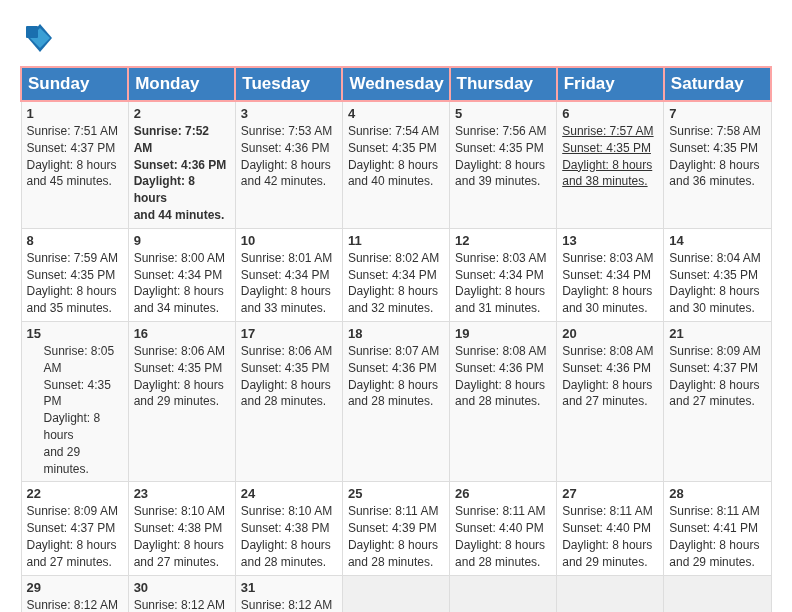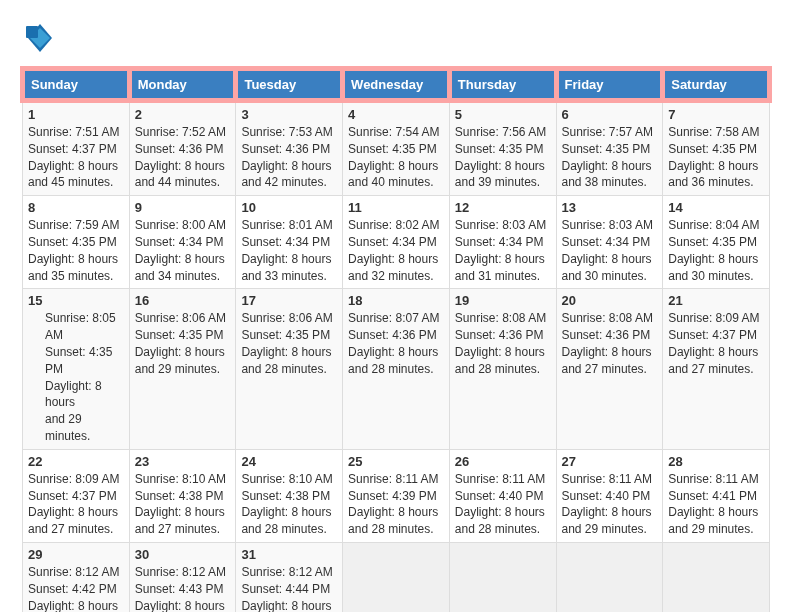--- a/index.html
+++ b/index.html
@@ -47,25 +47,25 @@
       color: #555;
     }
     table {
       width: 100%;
       border-collapse: collapse;
       table-layout: fixed;
     }
     thead th {
       background-color: #3a7fc1;
       color: #fff;
-      font-size: 13px;
+      font-size: 17px;
       font-weight: bold;
       padding: 6px 6px;
       text-align: left;
-      border: 5px solid #fca5a5;
+      border: 2px solid #fca5a5;
     }
     tbody td {
       vertical-align: top;
       border: 1px solid #ddd;
       padding: 4px 5px;
       font-size: 10px;
       color: #333;
       background: #fff;
       height: 88px;
     }
@@ -129,21 +129,21 @@
     <tr>
           <td>
             <span class="day-num">1</span>
             <div class="day-info" style="white-space: pre-line;">Sunrise: 7:51 AM
 Sunset: 4:37 PM
 Daylight: 8 hours
 and 45 minutes.</div>
           </td>
           <td>
             <span class="day-num">2</span>
-            <div class="day-info" style="white-space: pre-line;">Sunrise: 7:52 AM
+            <div class="day-info" style="white-space: pre-line; font-weight: bold;">Sunrise: 7:52 AM
 Sunset: 4:36 PM
 Daylight: 8 hours
 and 44 minutes.</div>
           </td>
           <td>
             <span class="day-num">3</span>
             <div class="day-info" style="white-space: pre-line;">Sunrise: 7:53 AM
 Sunset: 4:36 PM
 Daylight: 8 hours
 and 42 minutes.</div>
@@ -157,21 +157,21 @@
           </td>
           <td>
             <span class="day-num">5</span>
             <div class="day-info" style="white-space: pre-line;">Sunrise: 7:56 AM
 Sunset: 4:35 PM
 Daylight: 8 hours
 and 39 minutes.</div>
           </td>
           <td>
             <span class="day-num">6</span>
-            <div class="day-info" style="white-space: pre-line;">Sunrise: 7:57 AM
+            <div class="day-info" style="white-space: pre-line; text-decoration: underline;">Sunrise: 7:57 AM
 Sunset: 4:35 PM
 Daylight: 8 hours
 and 38 minutes.</div>
           </td>
           <td>
             <span class="day-num">7</span>
             <div class="day-info" style="white-space: pre-line;">Sunrise: 7:58 AM
 Sunset: 4:35 PM
 Daylight: 8 hours
 and 36 minutes.</div>

